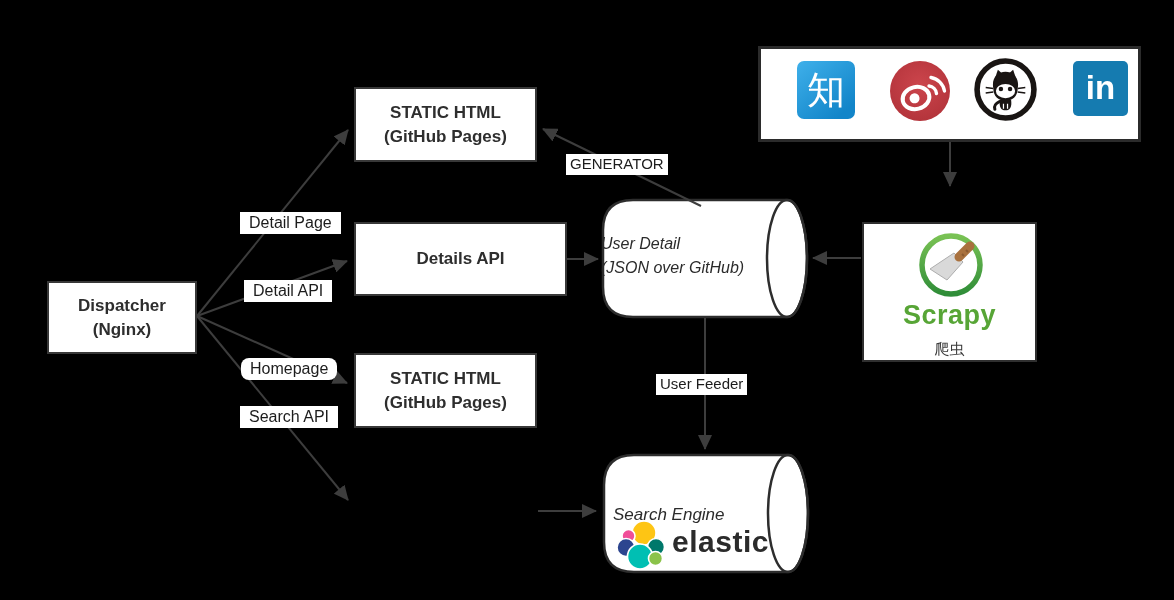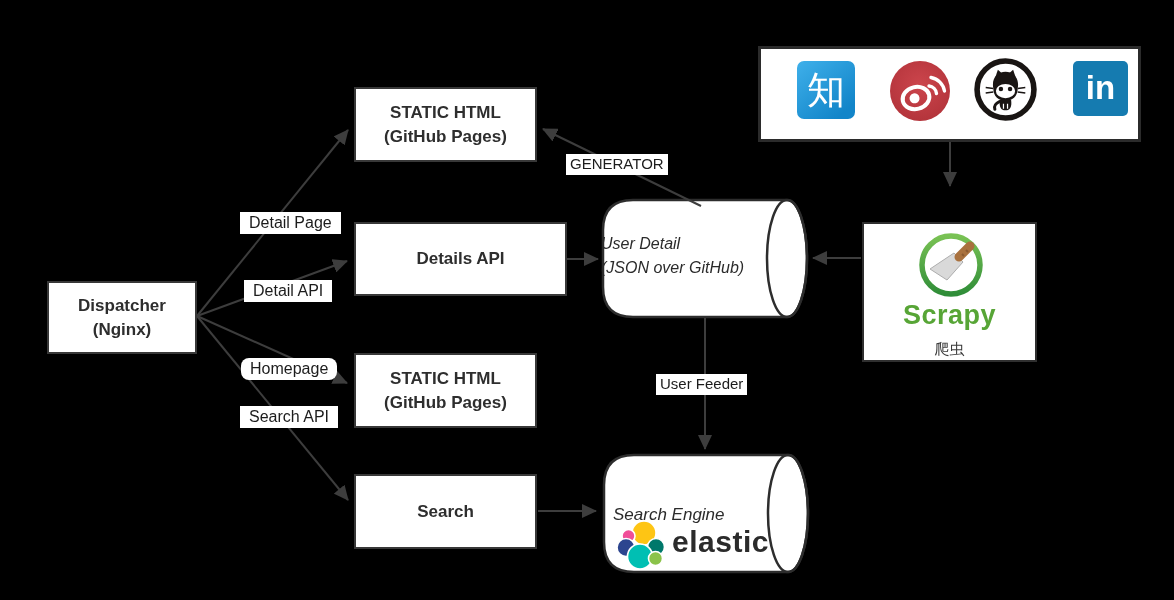--- a/index.html
+++ b/index.html
@@ -126,23 +126,20 @@
   <div class="node" id="box-static-detail">
     <span>STATIC HTML
 (GitHub Pages)</span>
   </div>
   <div class="node" id="box-details-api">
     <span>Details API</span>
   </div>
   <div class="node" id="box-static-home">
     <span>STATIC HTML
 (GitHub Pages)</span>
-  </div>
-  <div class="node" id="box-search">
-    <span>Search</span>
   </div>
 
   <div class="edge-label" id="lbl-detail-page">Detail Page</div>
   <div class="edge-label" id="lbl-detail-api">Detail API</div>
   <div class="edge-label" id="lbl-homepage">Homepage</div>
   <div class="edge-label" id="lbl-search-api">Search API</div>
   <div class="edge-label big" id="lbl-generator">GENERATOR</div>
   <div class="edge-label big" id="lbl-data-feeder">User Feeder</div>
 
   <div class="cyl-text" id="cyl-user-text">User Detail

